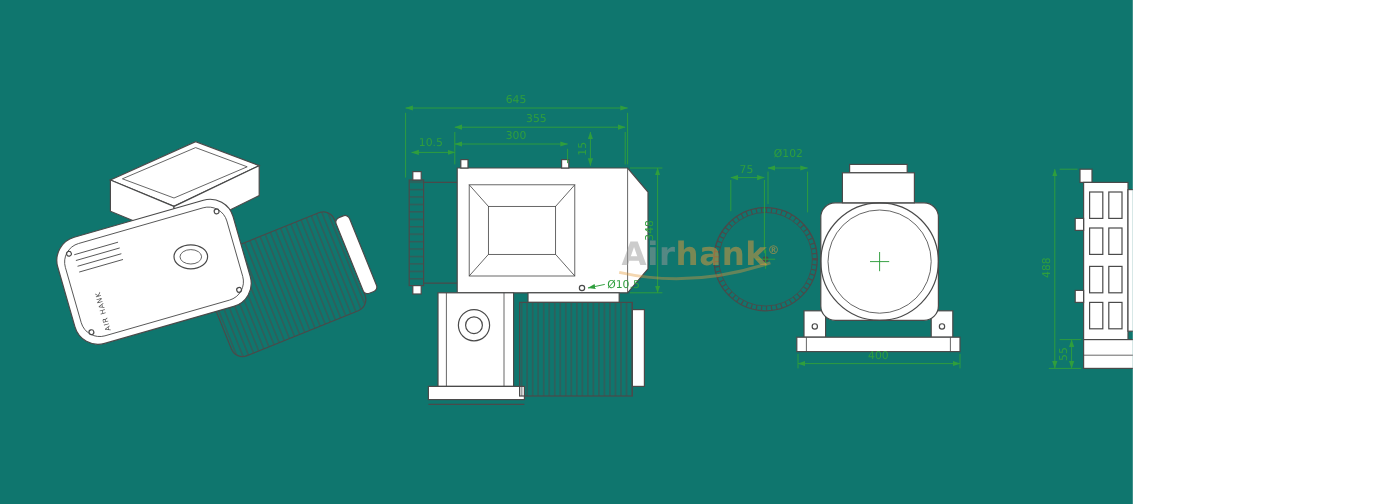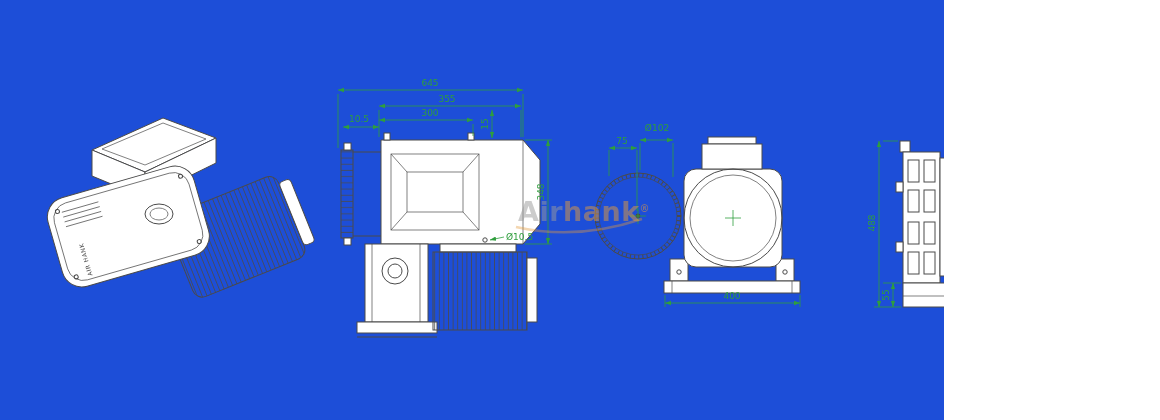--- a/index.html
+++ b/index.html
@@ -1,17 +1,17 @@
 <!DOCTYPE html>
 <html><head>
 <meta charset="utf-8">
 <style>
   html,body{margin:0;padding:0;background:#fff;}
   body{width:1160px;height:420px;font-family:"DejaVu Sans",sans-serif;}
-  .frame{position:relative;width:944px;height:420px;background:#1d4ed8;overflow:hidden;}
+  .frame{position:relative;width:944px;height:420px;background:#0f766e;overflow:hidden;}
   svg{position:absolute;top:0;left:0;}
   .part{fill:#fff;stroke:#4a4a4a;stroke-width:1;}
   .partno{fill:none;stroke:#4a4a4a;stroke-width:1;}
   .thin{fill:none;stroke:#4a4a4a;stroke-width:0.7;}
   .finV{fill:url(#vfins);stroke:#4a4a4a;stroke-width:1;}
   .finH{fill:url(#hfins);stroke:#4a4a4a;stroke-width:1;}
   .dim{stroke:#2f9e3d;stroke-width:0.8;fill:none;}
   .dimtxt{fill:#2f9e3d;font-size:9px;font-family:"DejaVu Sans",sans-serif;}
   .isolabel{fill:#4a4a4a;font-size:6px;letter-spacing:0.6px;font-family:"DejaVu Sans",sans-serif;}
   .wm{font-size:27px;font-weight:bold;opacity:0.5;font-family:"DejaVu Sans",sans-serif;letter-spacing:0.5px;}

